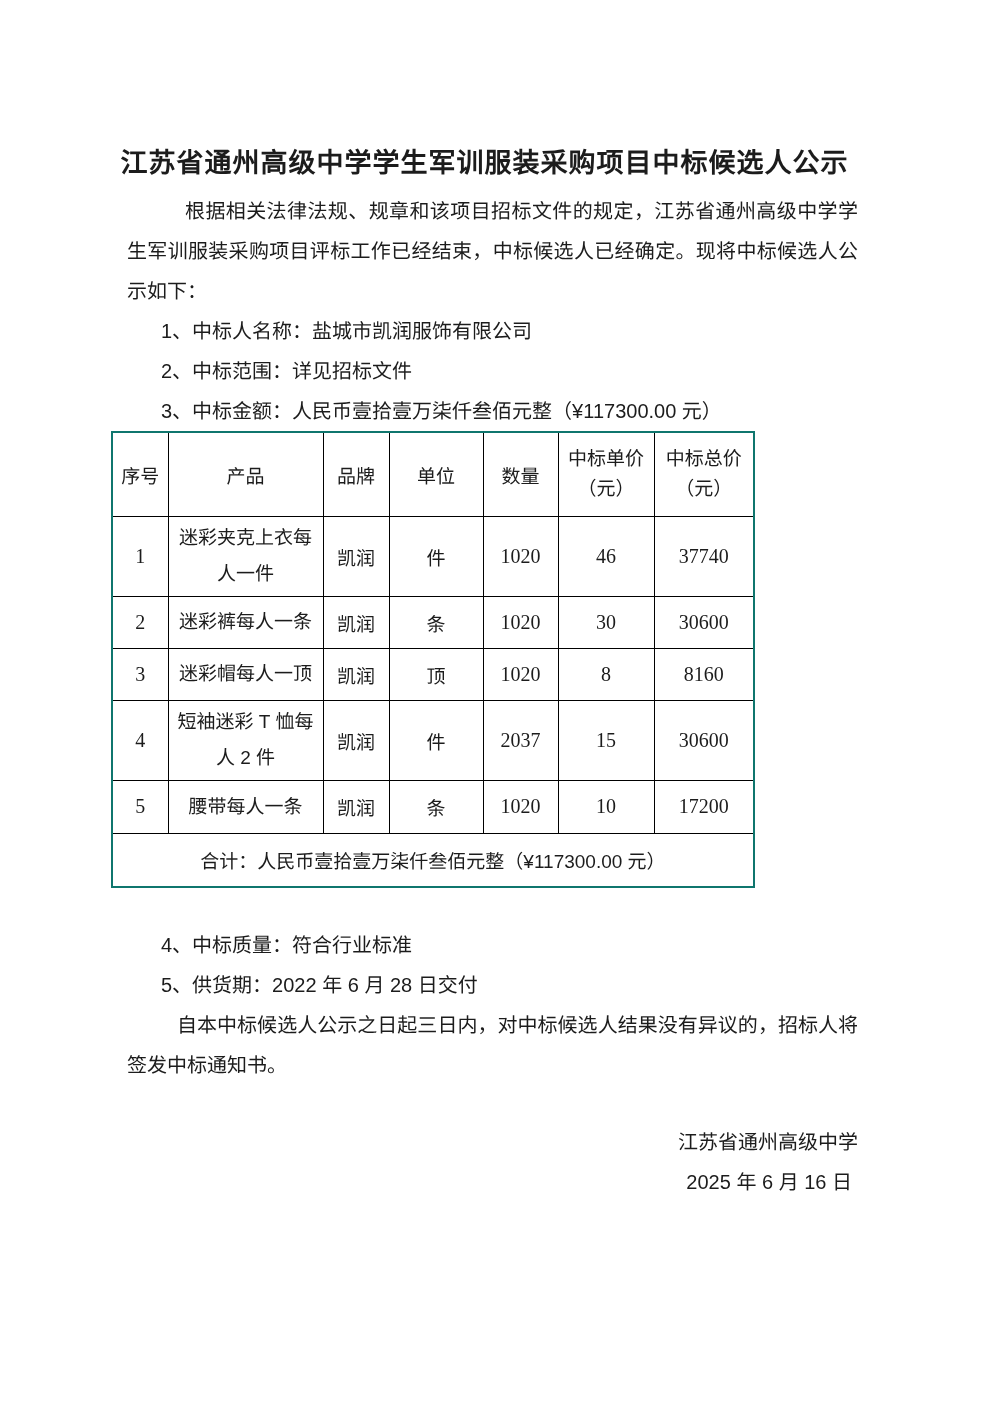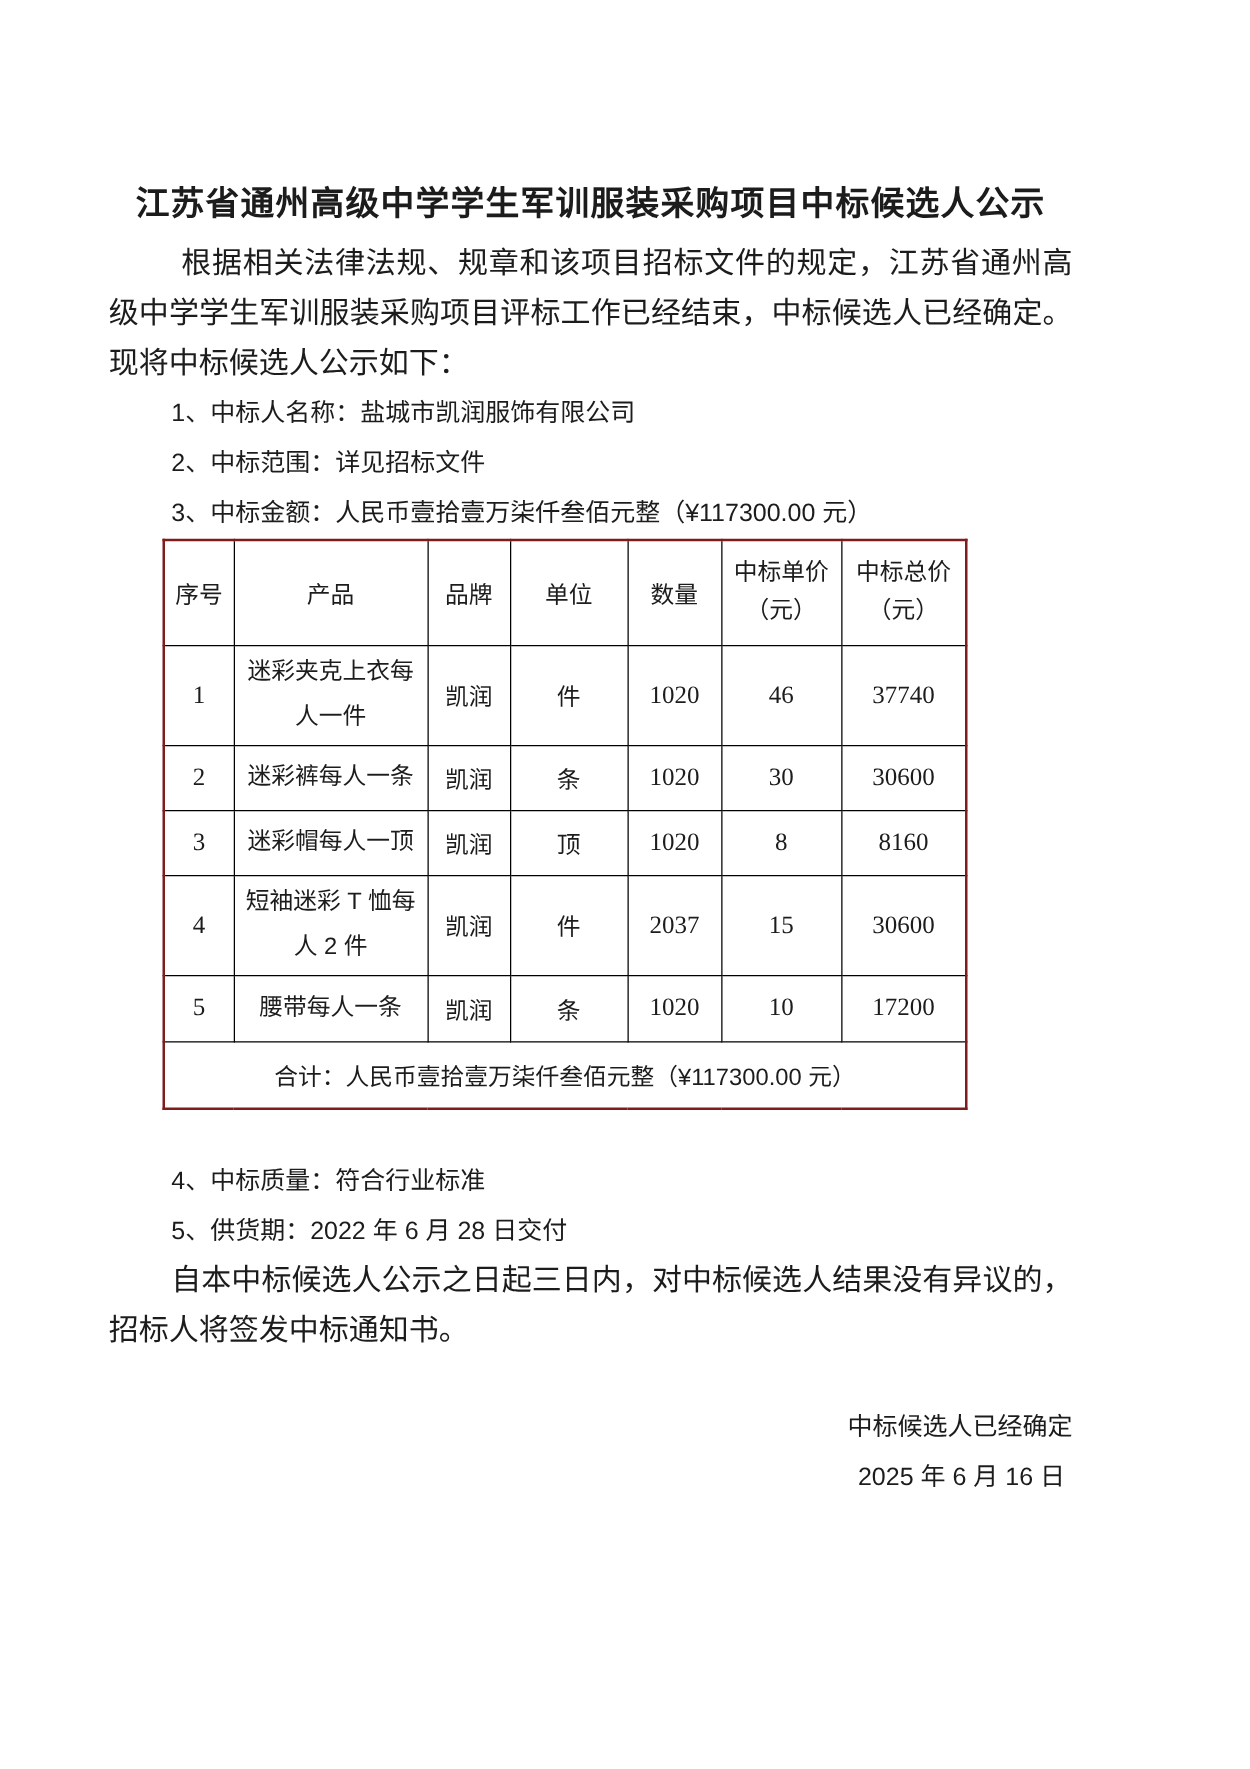--- a/index.html
+++ b/index.html
@@ -7,51 +7,51 @@
   body {
     font-family: "Liberation Sans", "DejaVu Sans", sans-serif;
     color: #1c1c1c;
   }
   .page {
     position: relative;
     width: 1000px;
     height: 1415px;
     margin: 0 auto;
     background: #ffffff;
-    padding: 0 142px 0 87px;
+    padding: 0 142px 0 111px;
     overflow: hidden;
   }
   .doc-title {
     margin-top: 136px;
     font-size: 27px;
     font-weight: 700;
     line-height: 55px;
     text-align: center;
     letter-spacing: 1px;
   }
   .para {
-    font-size: 24px;
+    font-size: 20px;
     line-height: 40px;
     text-align: justify;
+    margin-left: 16px;
   }
   .intro { text-indent: 58px; }
   .closing { text-indent: 50px; }
   .list-item {
     font-size: 20px;
     line-height: 40px;
     padding-left: 50px;
   }
   .after-table { margin-top: 37px; }
   table.award-table {
     border-collapse: collapse;
-    margin-left: 43px;
     margin-top: 0;
     width: 642px;
     table-layout: fixed;
-    border: 2px solid #7f1d1d;
+    border: 2px solid #0f766e;
     font-size: 19px;
   }
   table.award-table td, table.award-table th {
     border: 1px solid #000000;
     text-align: center;
     vertical-align: middle;
     font-weight: 400;
     padding: 2px 6px;
   }
   th.two-line { white-space: pre-line; line-height: 30px; }
@@ -161,17 +161,17 @@
       </tr>
     </tbody>
   </table>
 
   <div class="list-item after-table">4、中标质量：符合行业标准</div>
   <div class="list-item">5、供货期：2022 年 6 月 28 日交付</div>
 
   <p class="para closing">自本中标候选人公示之日起三日内，对中标候选人结果没有异议的，招标人将签发中标通知书。</p>
 
   <div class="sig-block">
-    <div class="sig-line">中标候选人已经确定</div>
+    <div class="sig-line">江苏省通州高级中学</div>
     <div class="sig-line sig-date">2025 年 6 月 16 日</div>
   </div>
 
 </div>
 
 </body></html>

